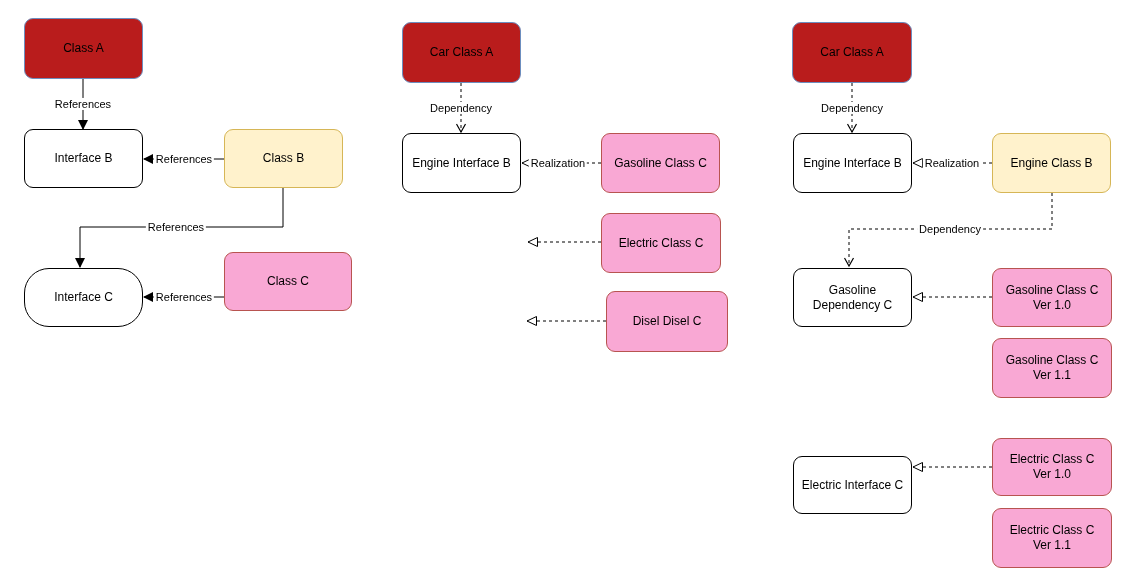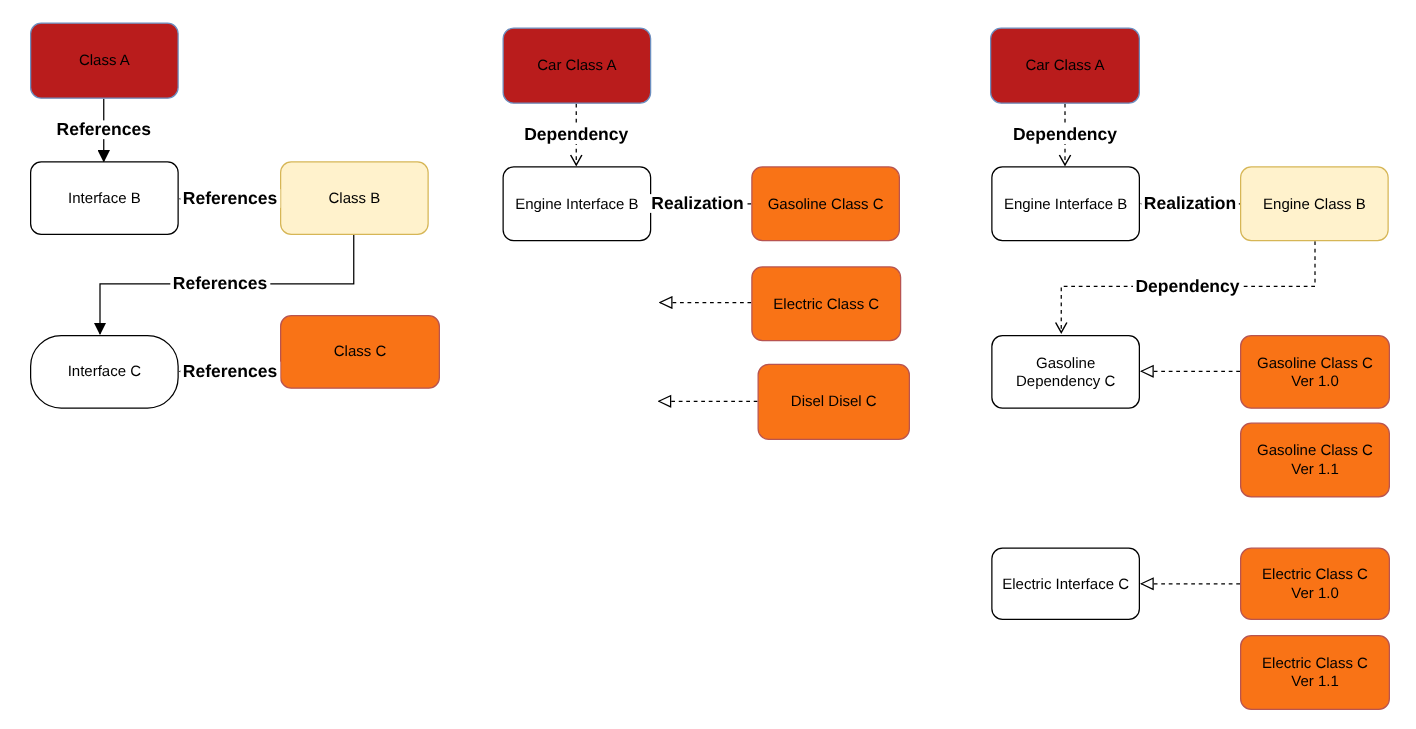--- a/index.html
+++ b/index.html
@@ -34,32 +34,31 @@
   }
   .node .node-label {
     font-size: 12px;
     color: #000000;
     line-height: 1.25;
     white-space: pre-line;
     padding: 0 4px;
   }
   .node.style-blue   { background: #b91c1c; border-color: #6c8ebf; }
   .node.style-yellow { background: #fff2cc; border-color: #d6b656; }
-  .node.style-red    { background: #f97316; border-color: #b85450; }
+  .node.style-red    { background: #f9a8d4; border-color: #b85450; }
   .node.style-white  { background: #ffffff; border-color: #000000; }
   .edge-label {
     position: absolute;
     transform: translate(-50%, -50%);
     background: #ffffff;
     color: #000000;
-    font-size: 14px;
+    font-size: 11px;
     line-height: 1.1;
     padding: 0 2px;
     white-space: nowrap;
-    font-weight: bold;
   }
   .edge-path {
     fill: none;
     stroke: #000000;
     stroke-width: 1;
   }
   .edge-path.dashed {
     stroke-dasharray: 3 3;
   }
 </style>
@@ -139,21 +138,21 @@
         <span class="node-label">Gasoline Dependency C</span>
       </div>
       <div class="node style-red" style="left: 992px; top: 268px; width: 120px; height: 59px;">
         <span class="node-label">Gasoline Class C
 Ver 1.0</span>
       </div>
       <div class="node style-red" style="left: 992px; top: 338px; width: 120px; height: 60px;">
         <span class="node-label">Gasoline Class C
 Ver 1.1</span>
       </div>
-      <div class="node style-white" style="left: 793px; top: 438px; width: 119px; height: 58px;">
+      <div class="node style-white" style="left: 793px; top: 456px; width: 119px; height: 58px;">
         <span class="node-label">Electric Interface C</span>
       </div>
       <div class="node style-red" style="left: 992px; top: 438px; width: 120px; height: 58px;">
         <span class="node-label">Electric Class C
 Ver 1.0</span>
       </div>
       <div class="node style-red" style="left: 992px; top: 508px; width: 120px; height: 60px;">
         <span class="node-label">Electric Class C
 Ver 1.1</span>
       </div>

